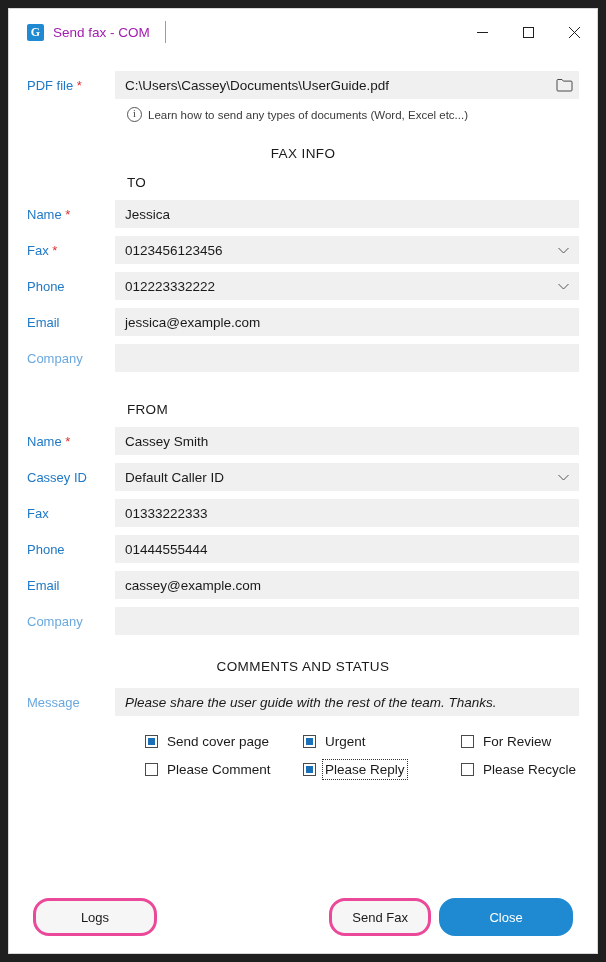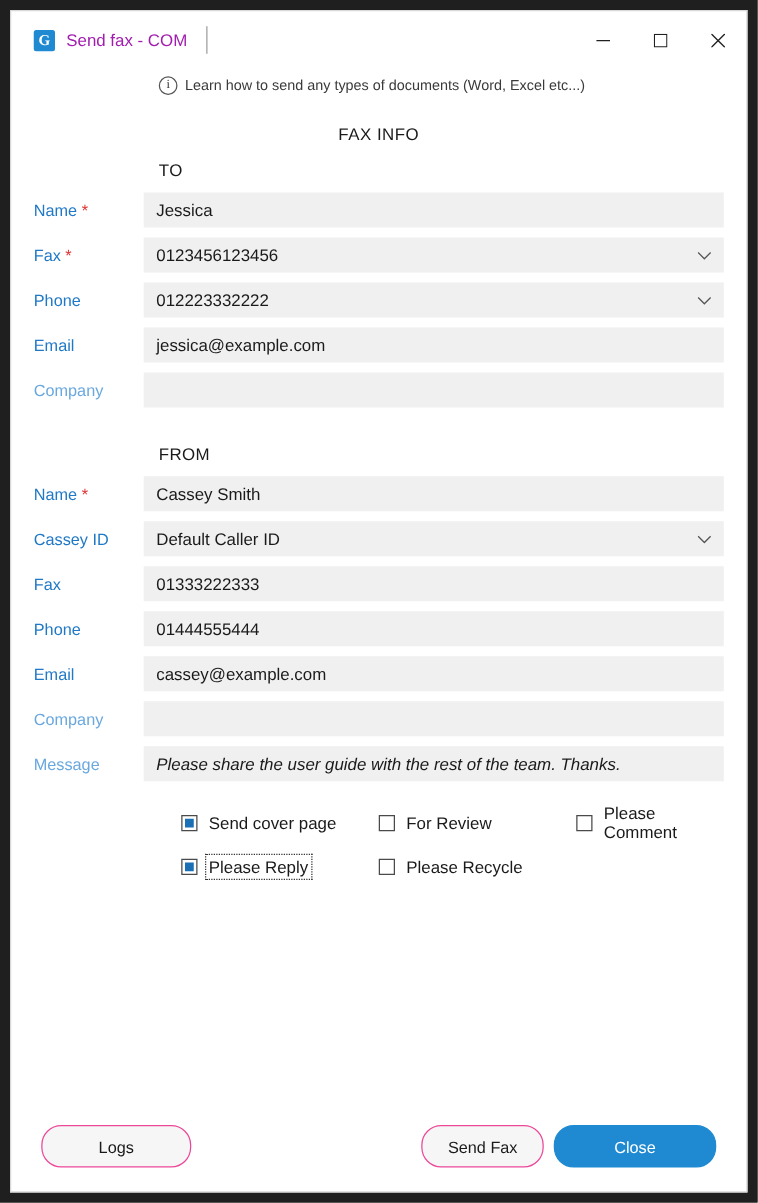--- a/index.html
+++ b/index.html
@@ -213,21 +213,21 @@
     flex: 0 0 auto;
     height: 72px;
     display: flex;
     align-items: center;
     padding: 0 24px;
     box-sizing: border-box;
   }
   .btn {
     height: 32px;
     border-radius: 16px;
-    border: 1px solid #ec4899;
+    border: 3px solid #ec4899;
     background: #f6f6f6;
     font-size: 13px;
     color: #1a1a1a;
     padding: 0 20px;
     display: inline-flex;
     align-items: center;
     justify-content: center;
     cursor: default;
   }
   .btn.logs { min-width: 78px; }
@@ -269,20 +269,34 @@
         <svg width="11" height="11" viewBox="0 0 11 11">
             <line x1="0" y1="0" x2="11" y2="11" stroke="#202020" stroke-width="1"></line>
             <line x1="11" y1="0" x2="0" y2="11" stroke="#202020" stroke-width="1"></line>
           </svg>
       </div>
     </div>
   </div>
 
   <div class="content">
 
+    <div class="row" style="margin-top:16px;">
+      <div class="lbl">
+        <span>PDF file</span>
+        <span class="req">*</span>
+      </div>
+      <div class="field withbtn">
+        <span>C:\Users\Cassey\Documents\UserGuide.pdf</span>
+        <span class="folder-btn">
+          <svg width="17" height="14" viewBox="0 0 17 14">
+            <path d="M1 2.5 a1 1 0 0 1 1-1 h4 l1.4 1.6 H15 a1 1 0 0 1 1 1 V12 a1 1 0 0 1-1 1 H2 a1 1 0 0 1-1-1 Z" fill="none" stroke="#4a4a4a" stroke-width="1"></path>
+          </svg>
+        </span>
+      </div>
+    </div>
 
     <div class="hint">
       <span class="info-icon">i</span>
       <span>Learn how to send any types of documents (Word, Excel etc...)</span>
     </div>
 
     <div class="section-title">FAX INFO</div>
     <div class="sub-title">TO</div>
 
     <div class="row">
@@ -398,35 +412,40 @@
 
     <div class="row">
       <div class="lbl dim">
         <span>Company</span>
       </div>
       <div class="field">
         <span></span>
       </div>
     </div>
 
+    <div class="section-title">COMMENTS AND STATUS</div>
 
     <div class="row">
       <div class="lbl dim">
         <span>Message</span>
       </div>
       <div class="field msg-field">
         <span>Please share the user guide with the rest of the team. Thanks.</span>
       </div>
     </div>
 
 
     <div class="checks">
       <label class="chk">
         <span class="box checked"></span>
         <span>Send cover page</span>
+      </label>
+      <label class="chk">
+        <span class="box checked"></span>
+        <span>Urgent</span>
       </label>
       <label class="chk">
         <span class="box"></span>
         <span>For Review</span>
       </label>
       <label class="chk">
         <span class="box"></span>
         <span>Please Comment</span>
       </label>
       <label class="chk">

